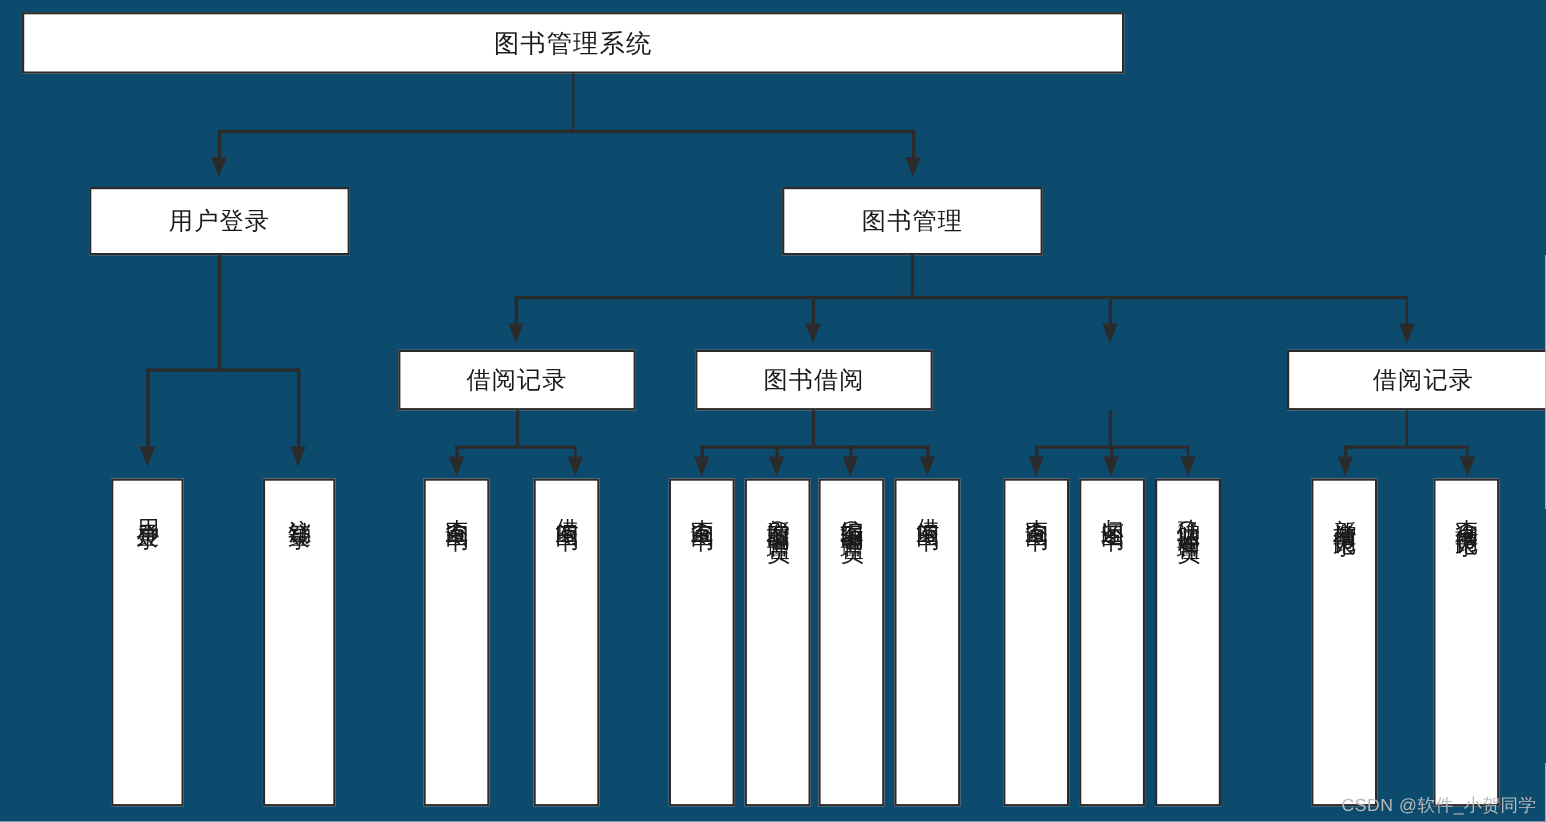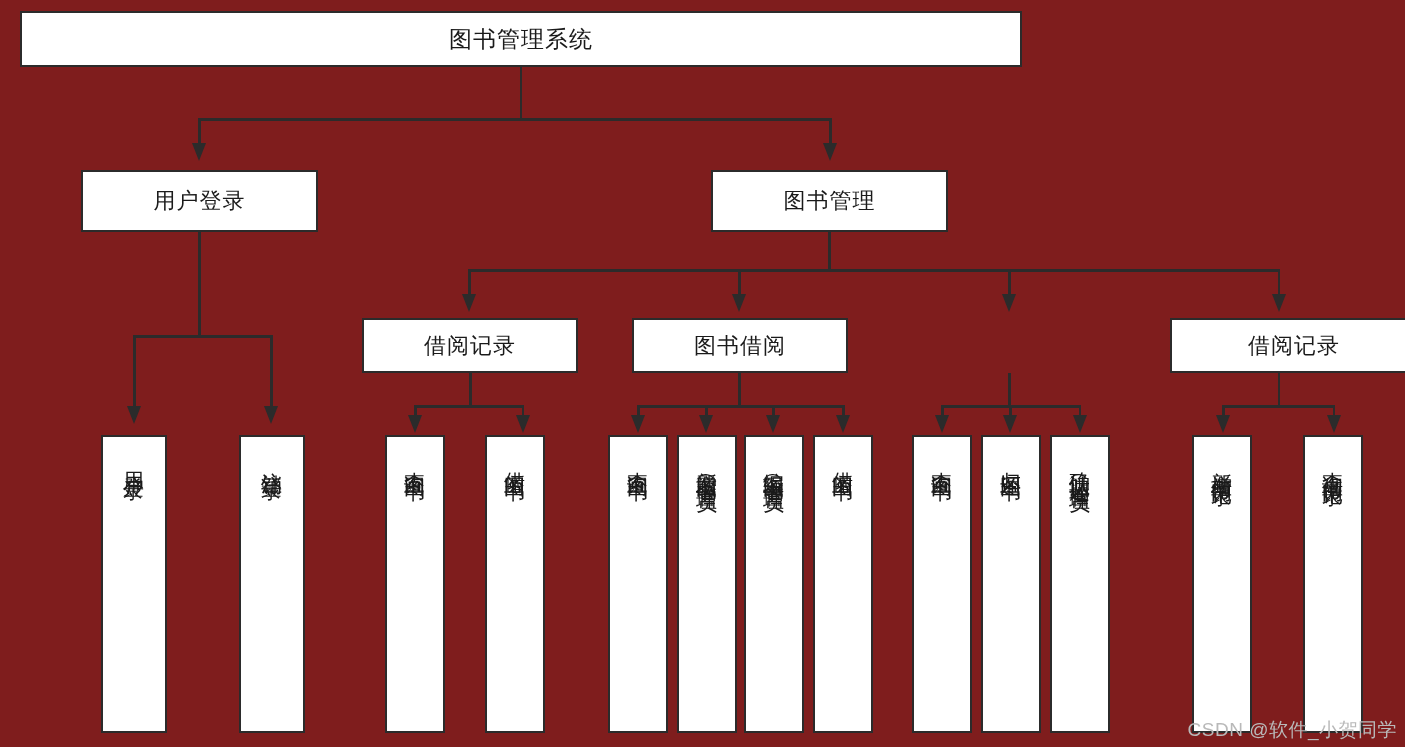--- a/index.html
+++ b/index.html
@@ -8,21 +8,21 @@
     padding: 0;
     background: #ffffff;
   }
   body {
     font-family: "Liberation Sans", "DejaVu Sans", sans-serif;
   }
   #canvas {
     position: relative;
     width: 1405px;
     height: 747px;
-    background: #7f1d1d;
+    background: #0c4a6e;
     overflow: hidden;
   }
   
   .node {
     position: absolute;
     box-sizing: border-box;
     border: 2.5px solid #2b2b2b;
     background: #ffffff;
     display: flex;
     align-items: center;
@@ -63,21 +63,21 @@
     height: 0;
     border-left: 7.5px solid transparent;
     border-right: 7.5px solid transparent;
     border-top: 18px solid #2b2b2b;
   }
   
   #watermark {
     position: absolute;
     right: 8px;
     bottom: 4px;
-    font-size: 19px;
+    font-size: 16px;
     color: #b9b9b9;
     letter-spacing: 0.5px;
     white-space: nowrap;
     pointer-events: none;
   }
 </style>
 </head>
 <body>
 
 <div id="canvas">

